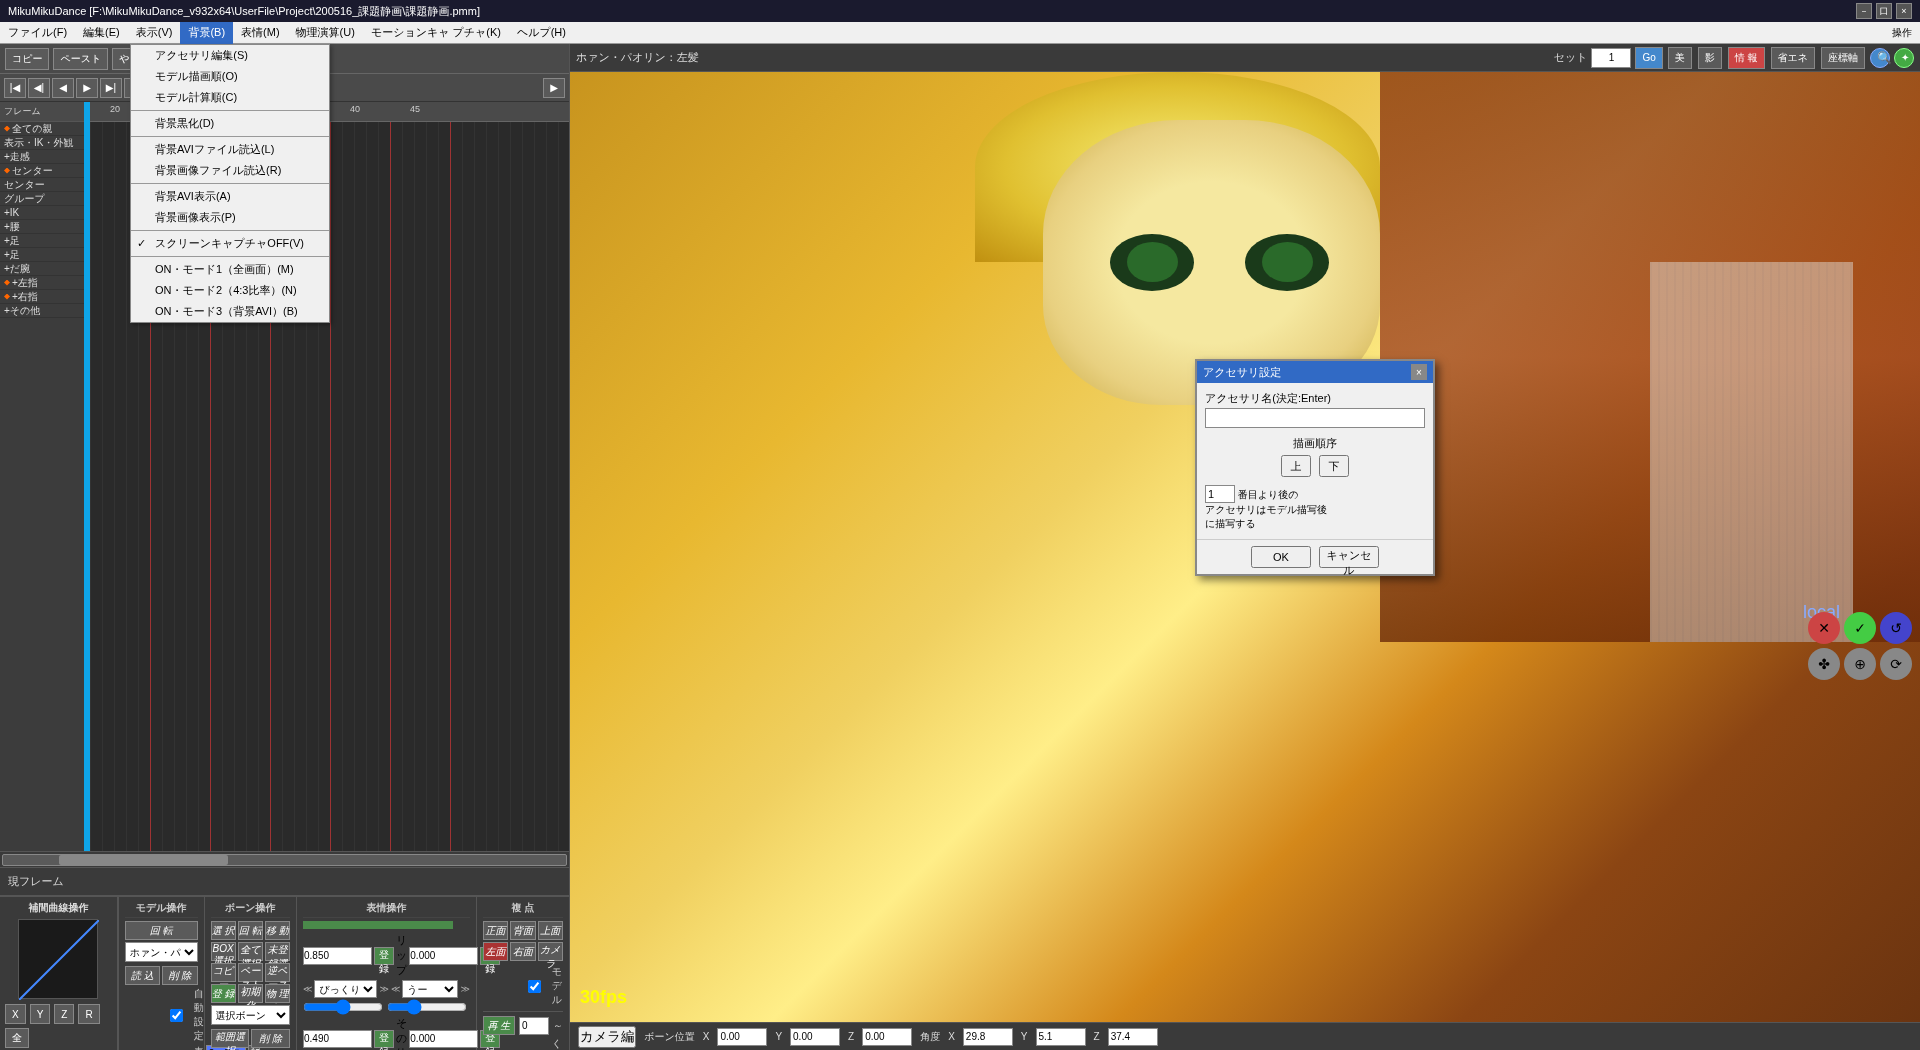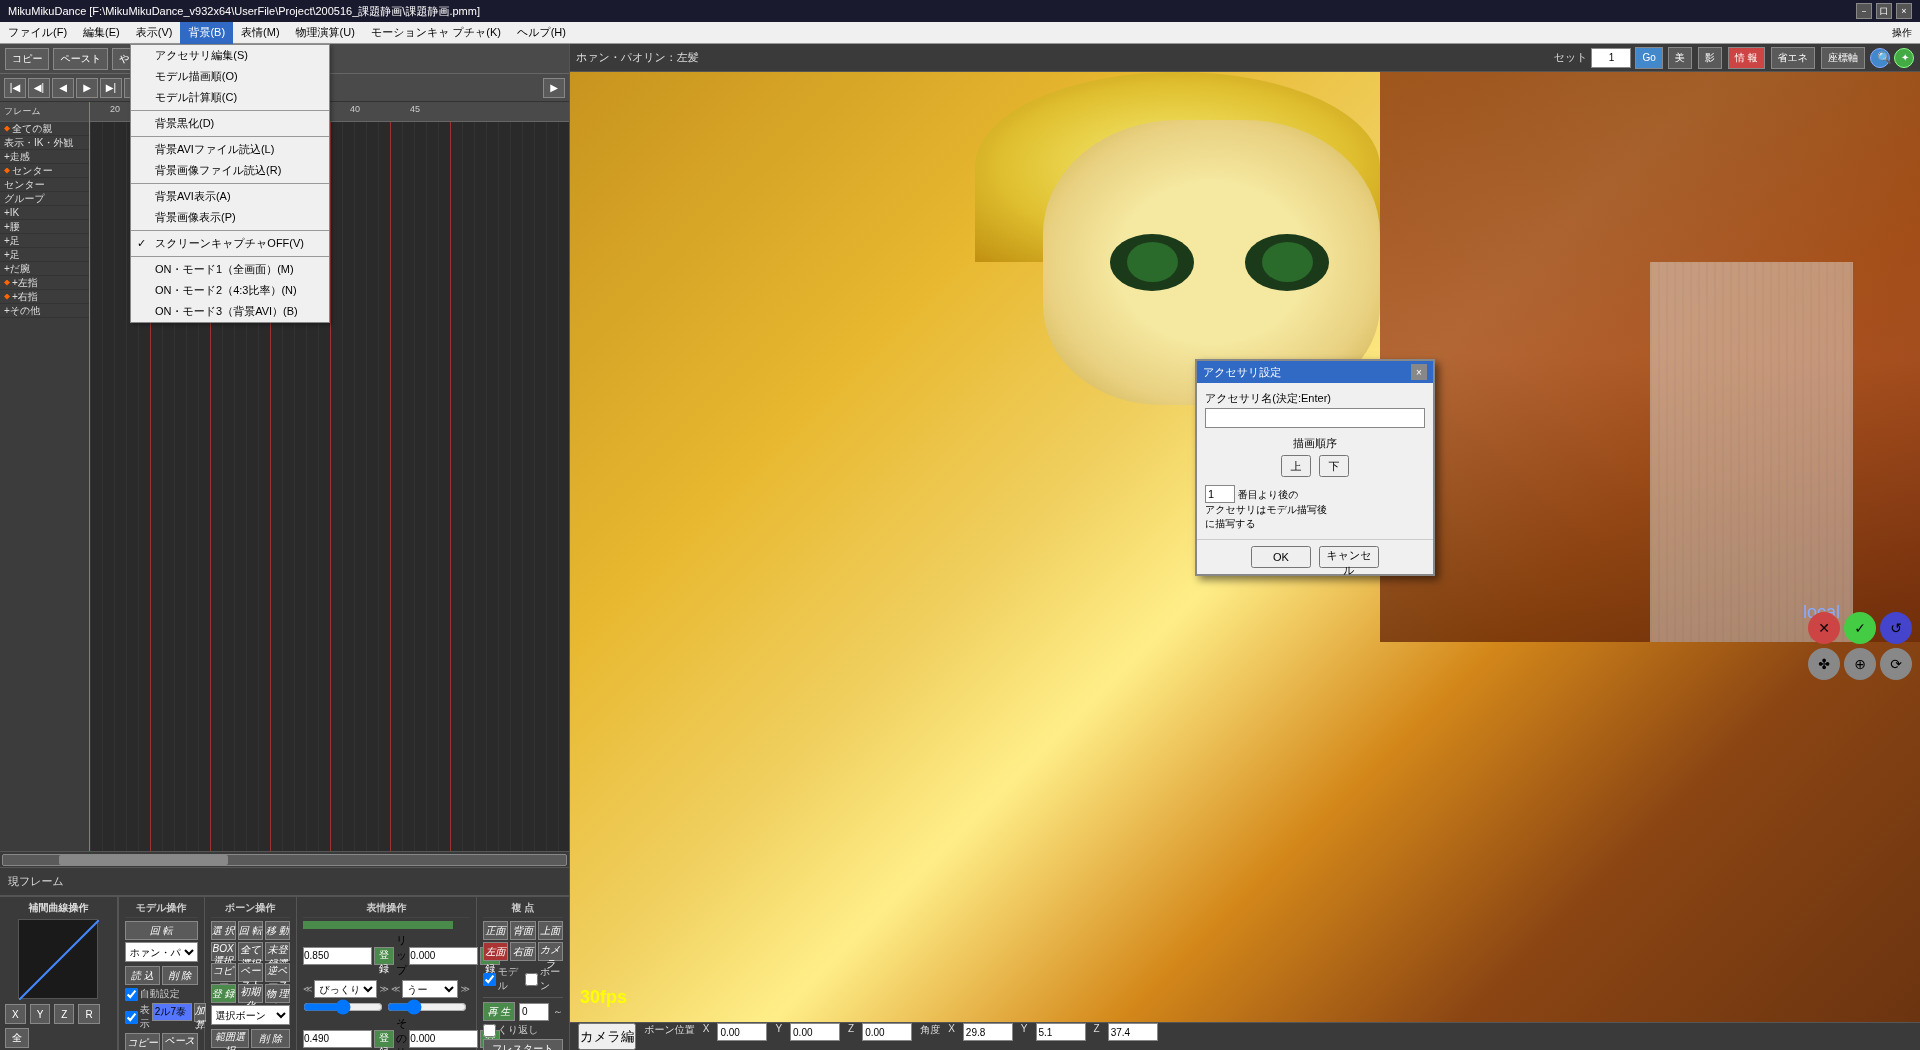--- a/index.html
+++ b/index.html
@@ -77,21 +77,21 @@
     }
 
     
     #timeline-area {
       flex: 1; overflow: hidden; position: relative; background: #1a1a1a;
     }
 
     
     #bone-list {
       position: absolute; left: 0; top: 0; width: 90px; bottom: 0;
-      background: #3c3c3c; overflow: hidden; border-right: 1px solid #0ea5e9;
+      background: #3c3c3c; overflow: hidden; border-right: 6px solid #0ea5e9;
     }
     #bone-list .bone-item {
       height: 14px; font-size: 10px; color: #ddd; padding: 0 4px;
       display: flex; align-items: center; border-bottom: 1px solid #333;
       white-space: nowrap;
     }
     #bone-list .bone-item .dot {
       width: 6px; height: 6px; background: #ff6600; margin-right: 2px;
       display: inline-block; clip-path: polygon(50% 0%, 100% 50%, 50% 100%, 0% 50%);
     }
@@ -162,21 +162,21 @@
     }
     .nav3d-row { display: flex; gap: 4px; }
     .nav3d-btn {
       width: 32px; height: 32px; border-radius: 50%; border: none;
       cursor: pointer; display: flex; align-items: center; justify-content: center;
       font-size: 14px;
     }
 
     
     #viewport-bottom {
-      height: 28px; background: #3a3a3a; display: flex; 
+      height: 28px; background: #3a3a3a; display: flex; align-items: center;
       padding: 0 8px; gap: 8px; border-top: 1px solid #555;
     }
     #viewport-bottom span { color: #ddd; font-size: 10px; }
     #viewport-bottom input[type=text] {
       width: 50px; height: 18px; font-size: 10px; background: #fff;
       border: 1px solid #888; padding: 0 2px;
     }
 
     
     #accessory-dialog {
@@ -294,21 +294,21 @@
       border: 1px solid #888; color: #fff; cursor: pointer; font-style: italic;
     }
     select.bone-select {
       width: 100%; height: 20px; font-size: 10px; background: #fff;
       border: 1px solid #888; margin-bottom: 2px;
     }
     input.bone-input {
       width: 50px; height: 18px; font-size: 10px; background: #fff;
       border: 1px solid #888; padding: 0 2px;
     }
-    .checkbox-label { font-size: 10px; color: #ccc; display: flex; align-items: center; gap: 2px; }
+    .checkbox-label { font-size: 10px; color: #ccc; display: flex; align-items: center; gap: 11px; margin-left: 45px; }
 
     
     .expr-section { padding: 4px 6px; border-right: 1px solid #555; min-width: 100px; }
     .expr-section h5 { font-size: 10px; color: #ccc; text-align: center; margin-bottom: 3px; border-bottom: 1px solid #444; padding-bottom: 2px; }
     .expr-row { display: flex; align-items: center; gap: 2px; margin-bottom: 2px; }
     .expr-input { width: 69px; height: 18px; font-size: 10px; background: #fff; border: 1px solid #888; }
     .expr-btn { height: 18px; padding: 0 4px; font-size: 10px; background: #5a5a5a; border: 1px solid #888; color: #fff; cursor: pointer; }
     .expr-select { width: 90px; height: 18px; font-size: 10px; background: #fff; border: 1px solid #888; }
     .expr-slider { width: 80px; height: 14px; }
     .green-btn { background: #4a8a4a !important; }

